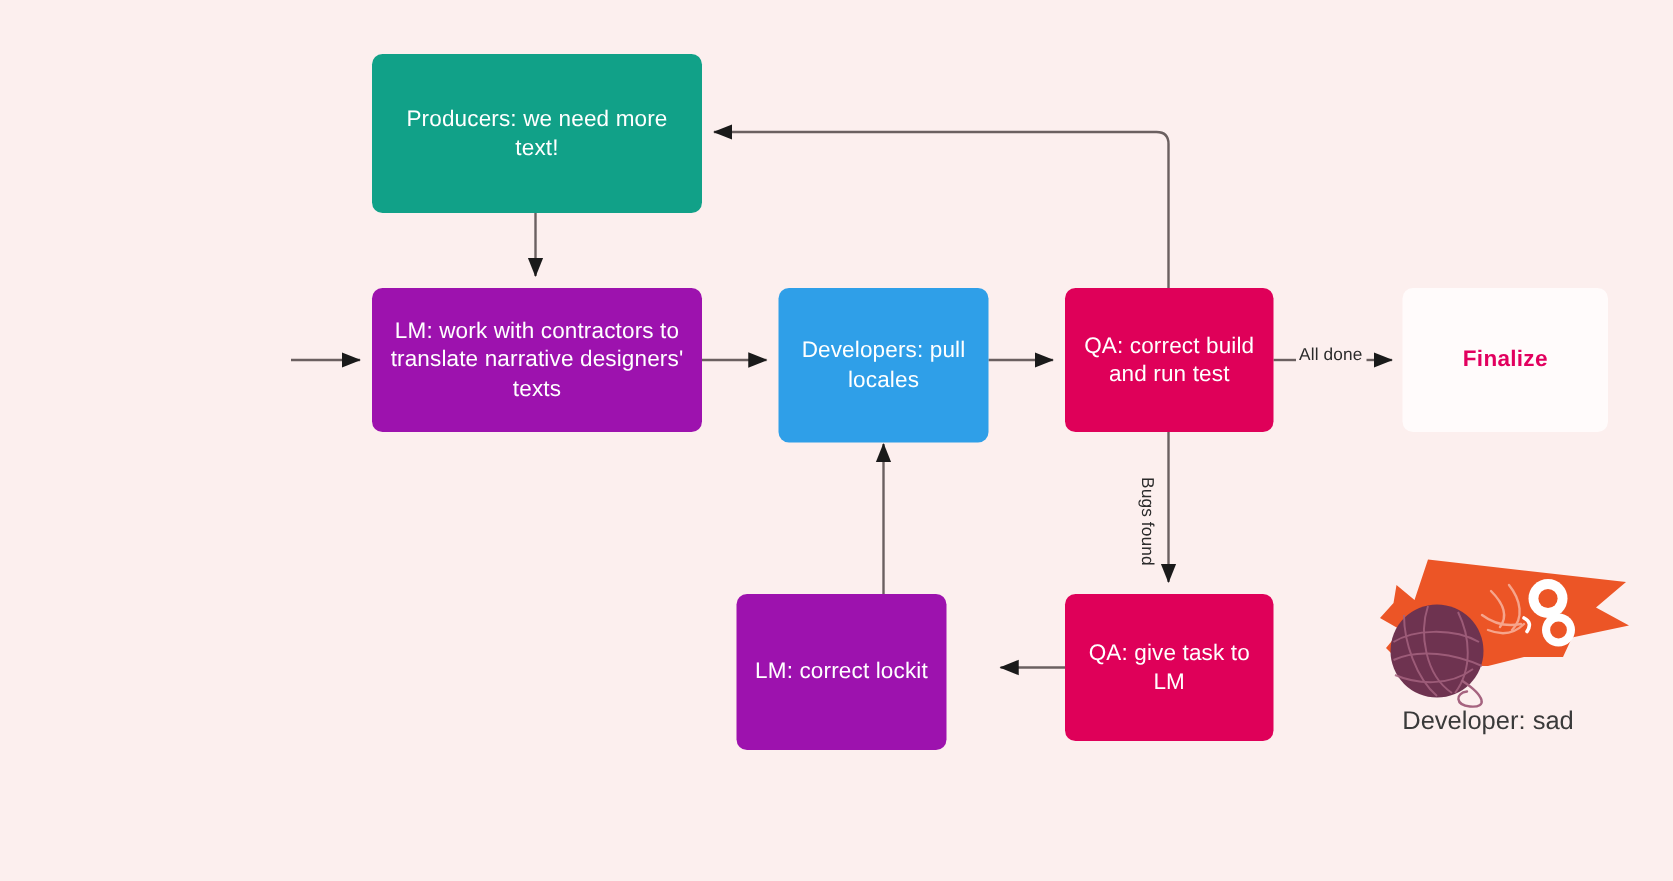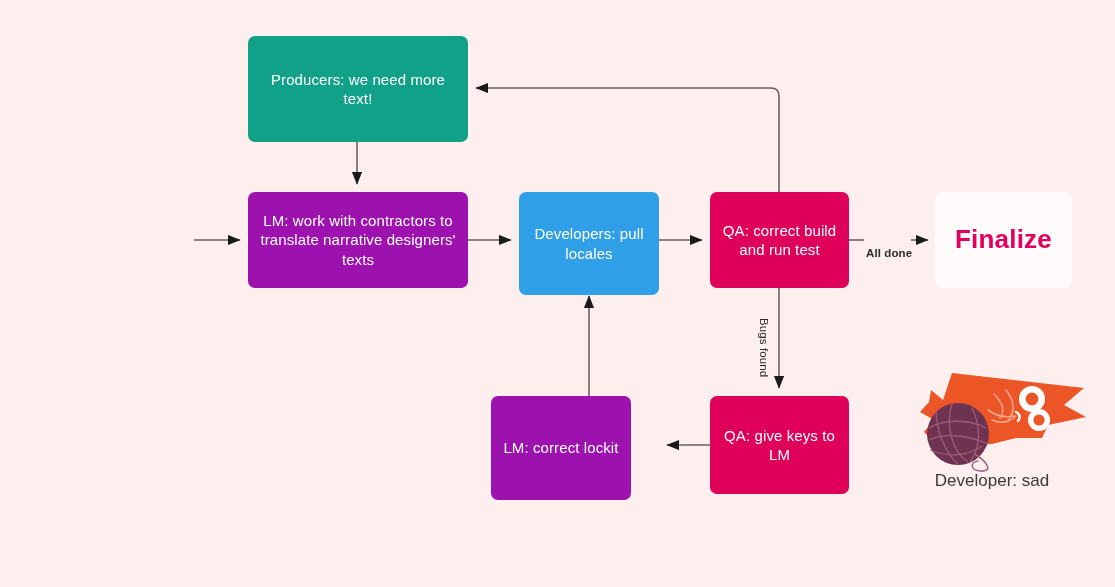--- a/index.html
+++ b/index.html
@@ -45,33 +45,33 @@
   .node-label {
     display: block;
     width: 100%;
   }
   .n-developers-create-keys { left: 58px;  top: 192px; width: 136px; height: 96px; background: #2f9fe8; }
   .n-producers             { left: 248px; top: 36px;  width: 220px; height: 106px; background: #11a188; }
   .n-lm-translate          { left: 248px; top: 192px; width: 220px; height: 96px; background: #9d12ae; }
   .n-developers-pull       { left: 519px; top: 192px; width: 140px; height: 103px; background: #2f9fe8; }
   .n-qa-compile            { left: 710px; top: 192px; width: 139px; height: 96px; background: #df0059; }
   .n-finalize              { left: 935px; top: 192px; width: 137px; height: 96px; background: #fffbfb; }
-  .n-finalize .node-label  { color: #e2005f; font-weight: bold; font-size: 26px; letter-spacing: 0.2px; }
+  .n-finalize .node-label  { color: #e2005f; font-weight: bold; font-size: 15px; letter-spacing: 0.2px; }
   .n-lm-correct            { left: 491px; top: 396px; width: 140px; height: 104px; background: #9d12ae; }
   .n-qa-give-task          { left: 710px; top: 396px; width: 139px; height: 98px; background: #df0059; }
 
   .edge-label {
     position: absolute;
     font-size: 11.5px;
     color: #2b2b2b;
     letter-spacing: 0.1px;
     white-space: nowrap;
     z-index: 4;
   }
-  .edge-label-all-done { left: 866px; top: 247px; font-weight: bold; }
+  .edge-label-all-done { left: 866px; top: 231px; }
   .edge-label-bugs-found {
     left: 770px;
     top: 318px;
     transform: rotate(90deg);
     transform-origin: left top;
   }
 
   .illustration {
     position: absolute;
     left: 896px;
@@ -160,21 +160,21 @@
 
   <div class="node n-finalize">
     <span class="node-label">Finalize</span>
   </div>
 
   <div class="node n-lm-correct">
     <span class="node-label">LM: correct lockit</span>
   </div>
 
   <div class="node n-qa-give-task">
-    <span class="node-label">QA: give keys to LM</span>
+    <span class="node-label">QA: give task to LM</span>
   </div>
 
   <div class="edge-label edge-label-all-done">All done</div>
 
   <div class="edge-label edge-label-bugs-found">Bugs found</div>
 
   <svg class="illustration" viewBox="0 0 192 116">
 
     <path d="M33,44 L35,32 L47,42 L56,15 L188,30 L168,47 L190,59 L152,67
              L146,80 L120,80 L96,86 L40,86 L28,74 L38,62 L24,54 Z" fill="#ec5526"></path>

